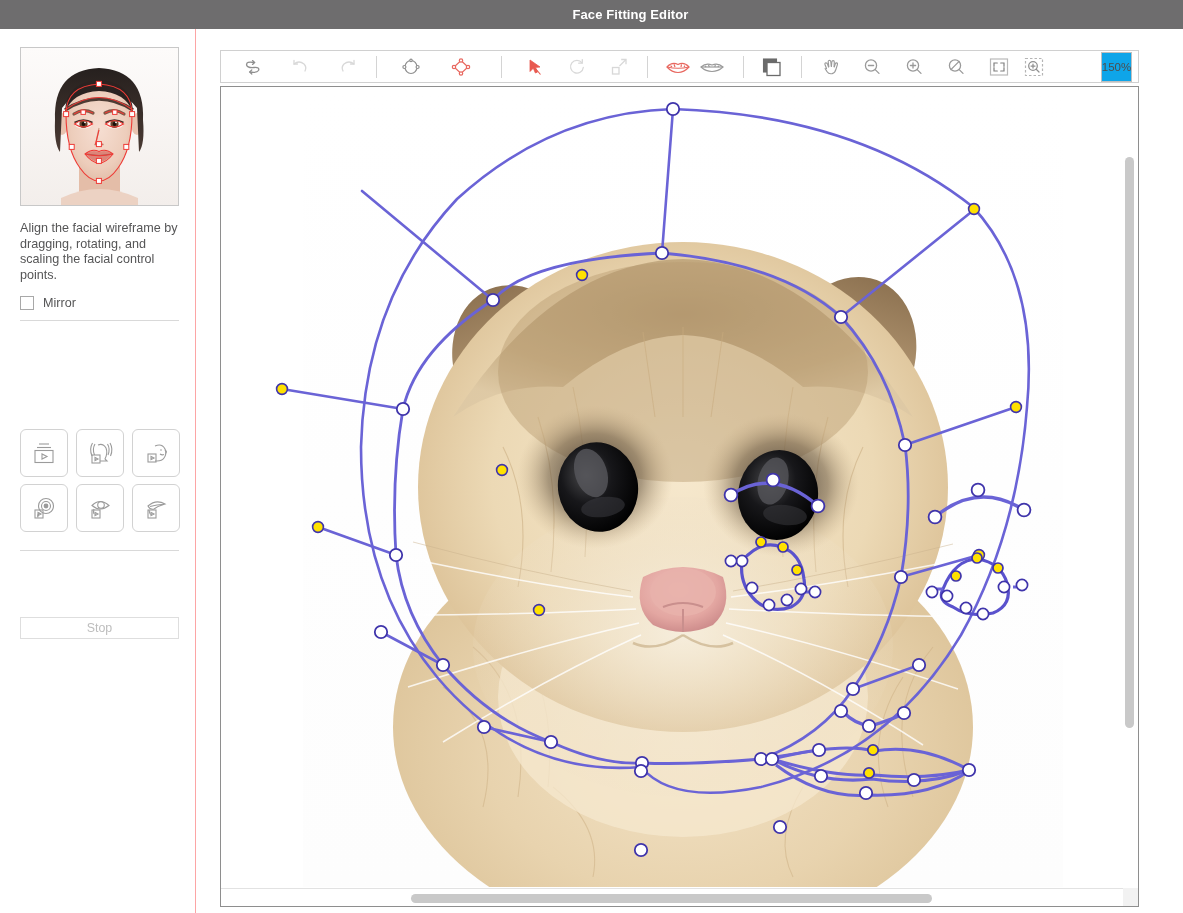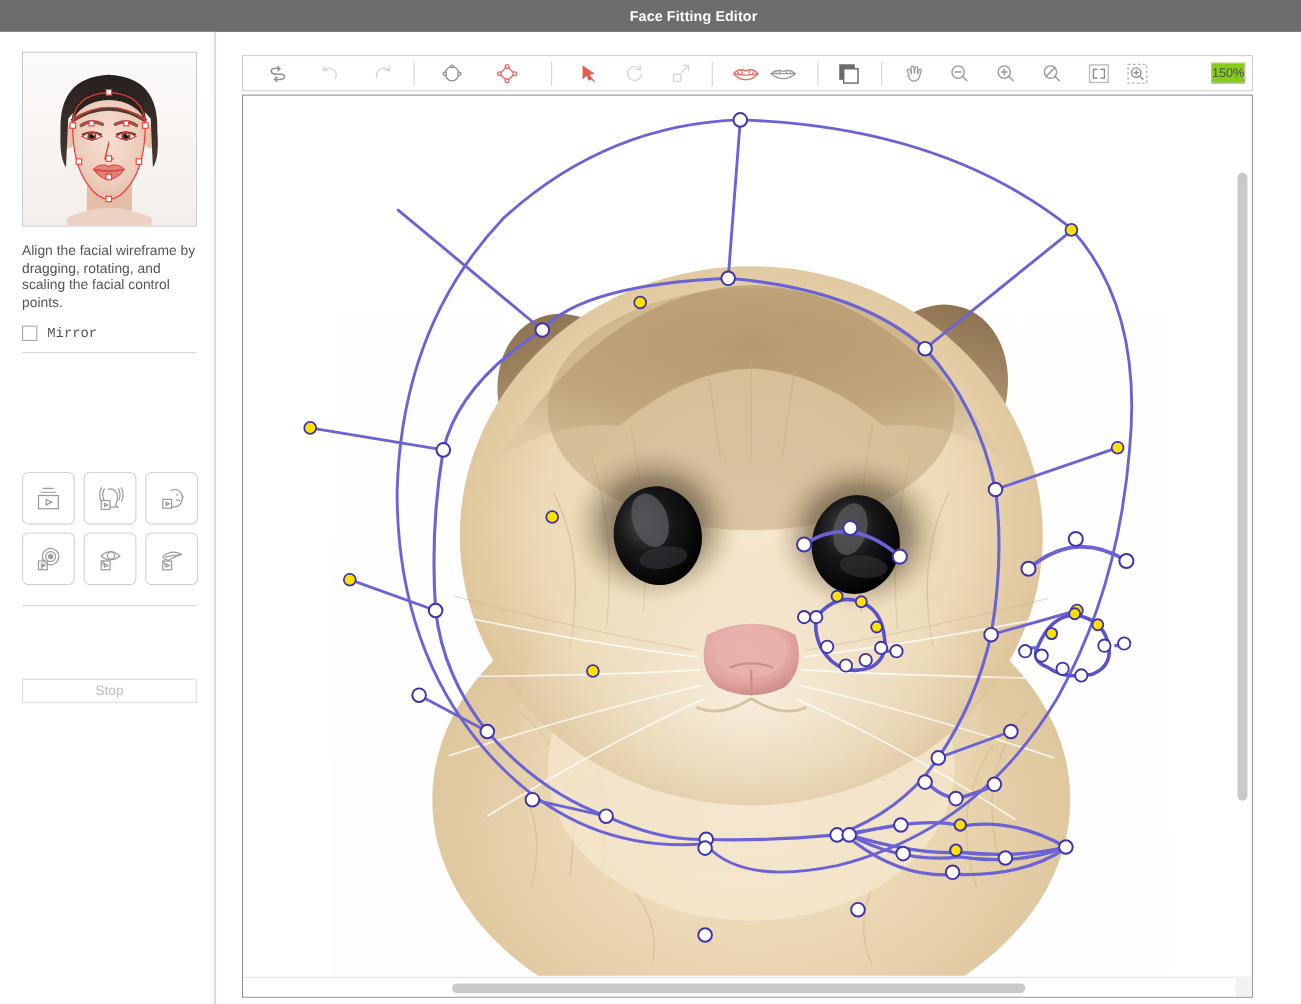--- a/index.html
+++ b/index.html
@@ -64,21 +64,20 @@
     font-size: 12.6px;
     line-height: 15.5px;
   }
   .panel-text.t1 { top: 192px; }
   .panel-text.t2 { top: 308px; }
 
   .mirror-row {
     position: absolute; left: 20px; top: 267px;
     display: flex; align-items: flex-end; gap: 9px;
     cursor: pointer;
-    font-family: Liberation Mono, monospace;
   }
   .checkbox {
     width: 14px; height: 14px;
     border: 1px solid #a8a8a8;
     background: #ffffff;
     box-sizing: border-box;
   }
   .mirror-label { font-size: 12.6px; color: #555556; }
 
   .divider {
@@ -136,23 +135,23 @@
   }
   .tb-sep {
     width: 1px; height: 22px;
     background: #d4d4d4;
     margin: 0 6px;
   }
   .tb-spacer-l { width: 48px; }
   .tb-spacer-m { width: 26px; }
   .tb-spacer-s { width: 14px; }
   .zoom-field {
-    width: 42px; height: 19px;
+    width: 42px; height: 30px;
     border: 1px solid #bfbfbf;
-    background: #84cc16;
+    background: #0ea5e9;
     color: #4d4d4d;
     font-size: 11.5px;
     display: flex; align-items: center; justify-content: center;
     box-sizing: border-box;
     cursor: text;
     margin-left: 44px;
   }
 
   
   .canvas-frame {

